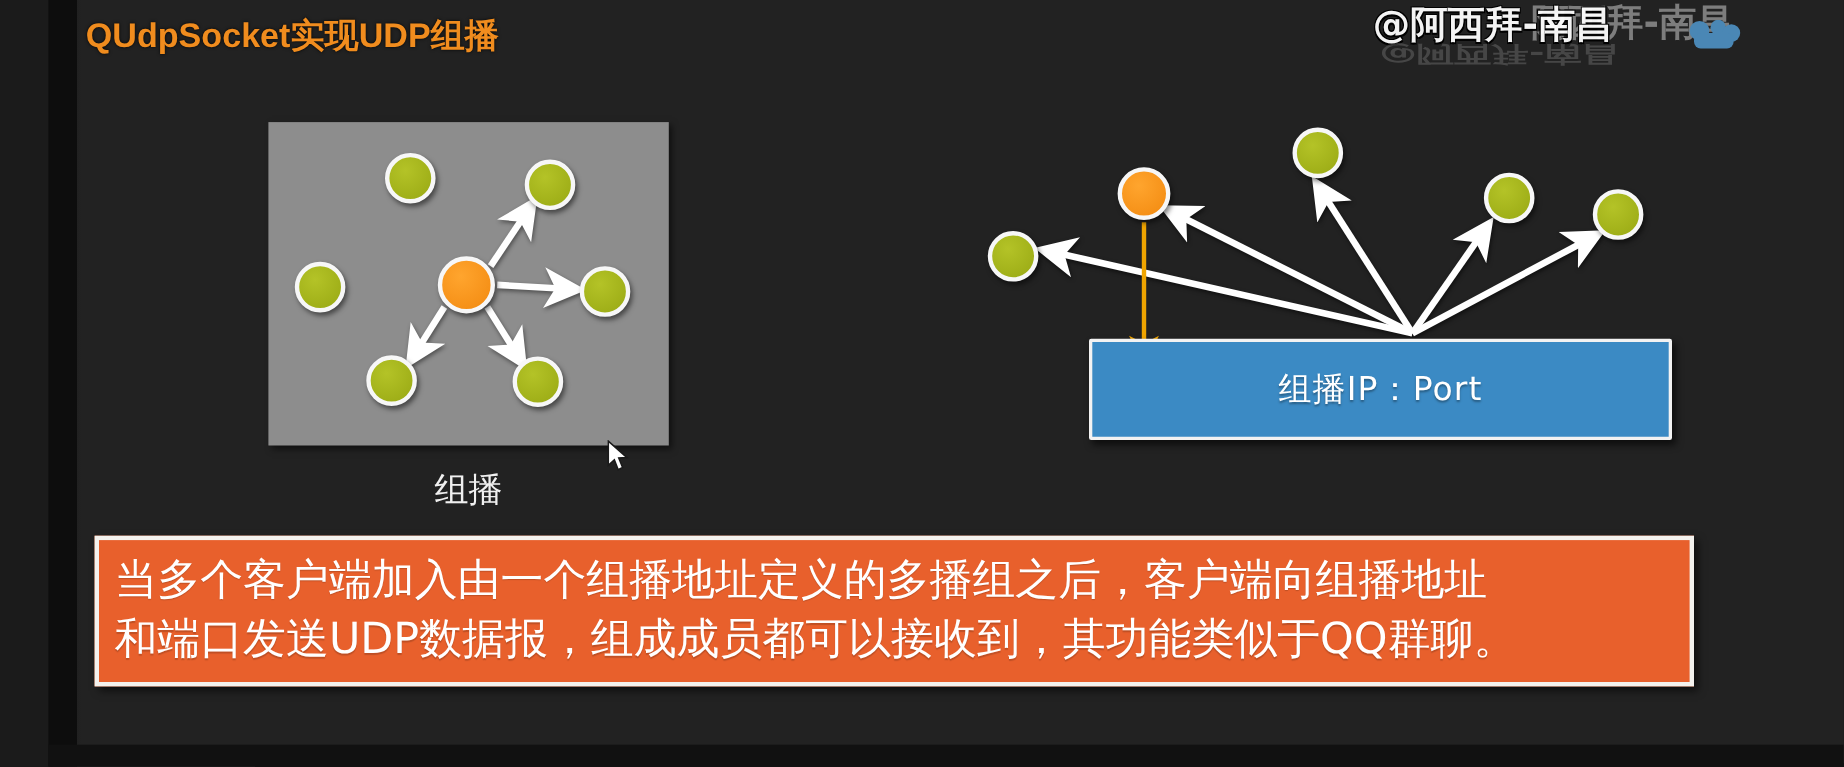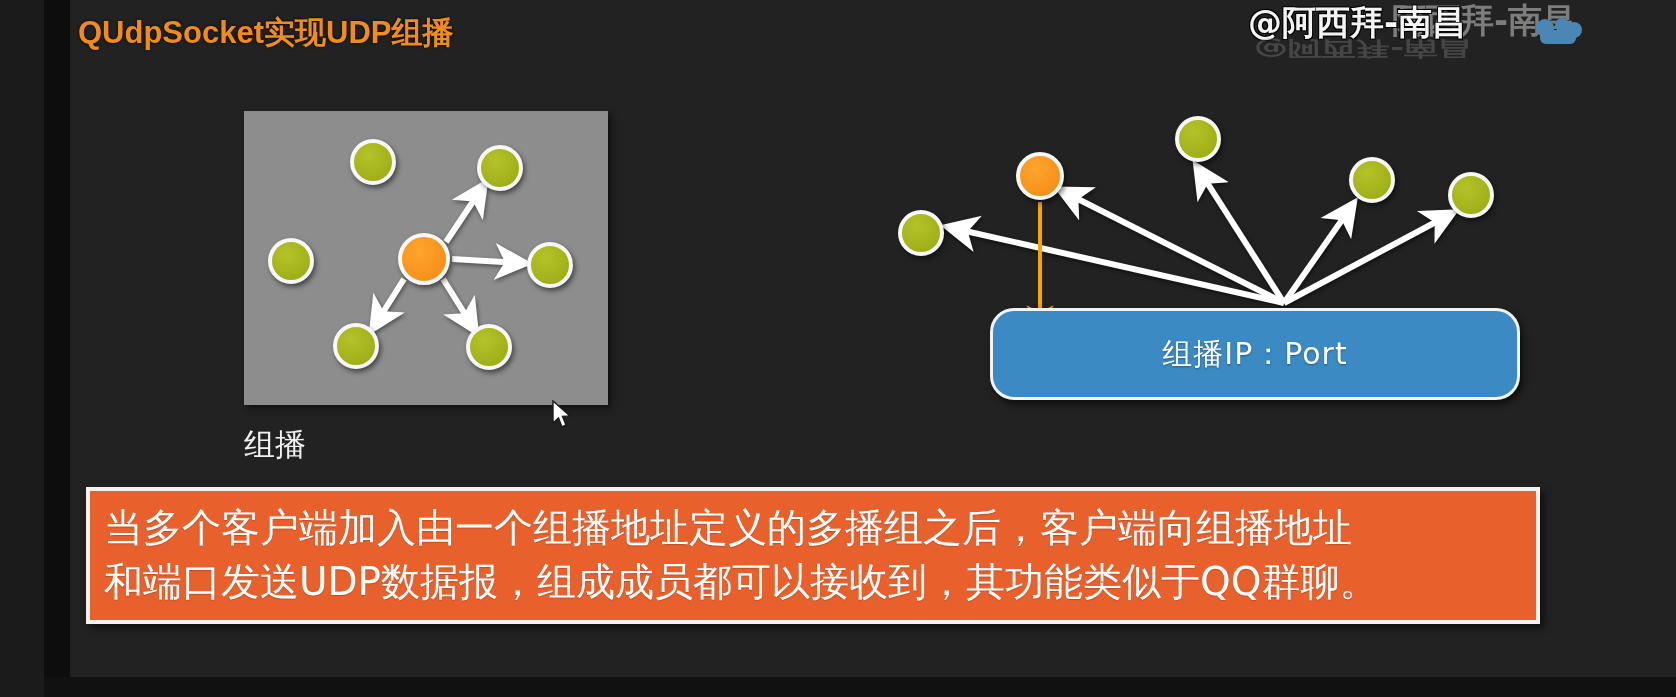--- a/index.html
+++ b/index.html
@@ -76,38 +76,38 @@
   
   #left-diagram {
     position:absolute; left:200px; top:111px;
     width:364px; height:294px;
     background:#8d8d8d;
     box-shadow:3px 3px 6px rgba(0,0,0,0.55);
     z-index:3;
   }
   #left-caption {
     position:absolute; left:200px; top:424px; width:364px;
-    color:#f0f0f0;
+    text-align:center; color:#f0f0f0;
     font-size:31px;
     font-family:"DejaVu Sans", sans-serif;
     z-index:4;
   }
 
   
   #right-diagram {
     position:absolute; left:830px; top:100px;
     width:680px; height:320px;
     z-index:3;
   }
   #mcast-box {
     position:absolute; left:946px; top:308px;
     width:530px; height:92px;
     background:#3b8ac4;
     border:3px solid #f2f2f2;
-    border-radius:24px;
+    border-radius:2px;
     box-shadow:3px 4px 7px rgba(0,0,0,0.6);
     display:flex; align-items:center; justify-content:center;
     z-index:4;
   }
   #mcast-label {
     color:#ffffff; font-size:30px;
     font-family:"DejaVu Sans", sans-serif;
     letter-spacing:1px;
     text-shadow:0 1px 2px rgba(0,0,0,0.35);
   }

